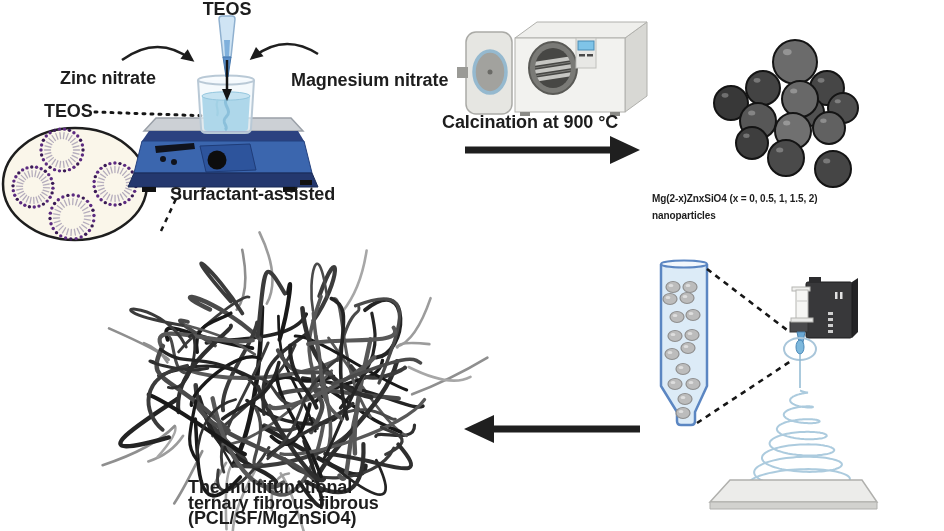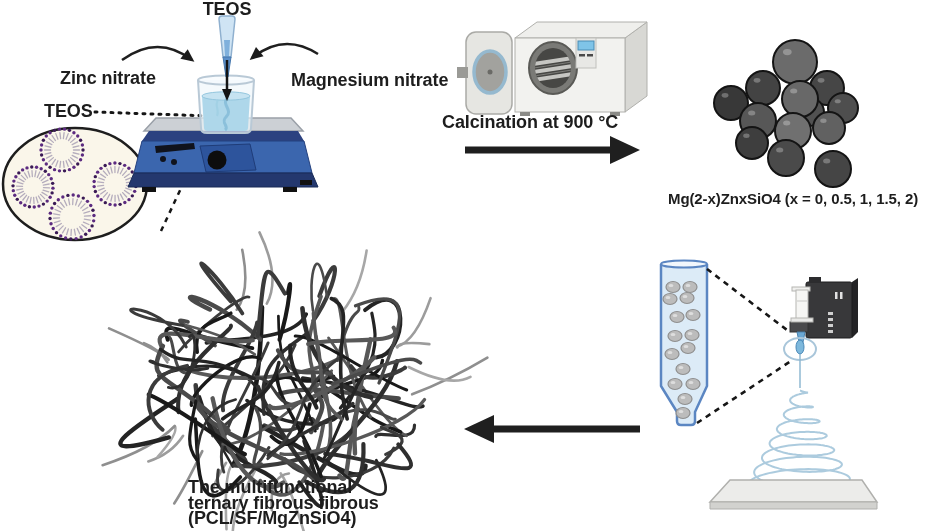--- a/index.html
+++ b/index.html
@@ -554,26 +554,28 @@
 
   <div class="lbl" style="left:199px;top:1px;width:56px;text-align:center">TEOS</div>
 
   <div class="lbl" style="left:60px;top:70px">Zinc nitrate</div>
 
   <div class="lbl" style="left:291px;top:72px">Magnesium nitrate</div>
 
   <div class="lbl" style="left:44px;top:103px">TEOS</div>
 
   <div class="lbl" style="left:170px;top:187px;line-height:15px">
+    <span class="ln">Surfactant-assisted</span>
   </div>
 
   <div class="lbl" style="left:442px;top:114px">Calcination at 900 °C</div>
 
-  <div class="lbl" style="left:668px;top:190px;line-height:17px;font-size:15px">
+  <div class="lbl" style="left:652px;top:190px;line-height:17px;font-size:10px">
     <span class="ln">Mg(2-x)ZnxSiO4 (x = 0, 0.5, 1, 1.5, 2)</span>
+    <span class="ln">nanoparticles</span>
   </div>
 
   <div class="lbl" style="left:188px;top:480px;line-height:15.5px">
     <span class="ln">The multifunctional</span>
     <span class="ln">ternary fibrous fibrous</span>
     <span class="ln">(PCL/SF/MgZnSiO4)</span>
   </div>
 </div>
 
 </body></html>

